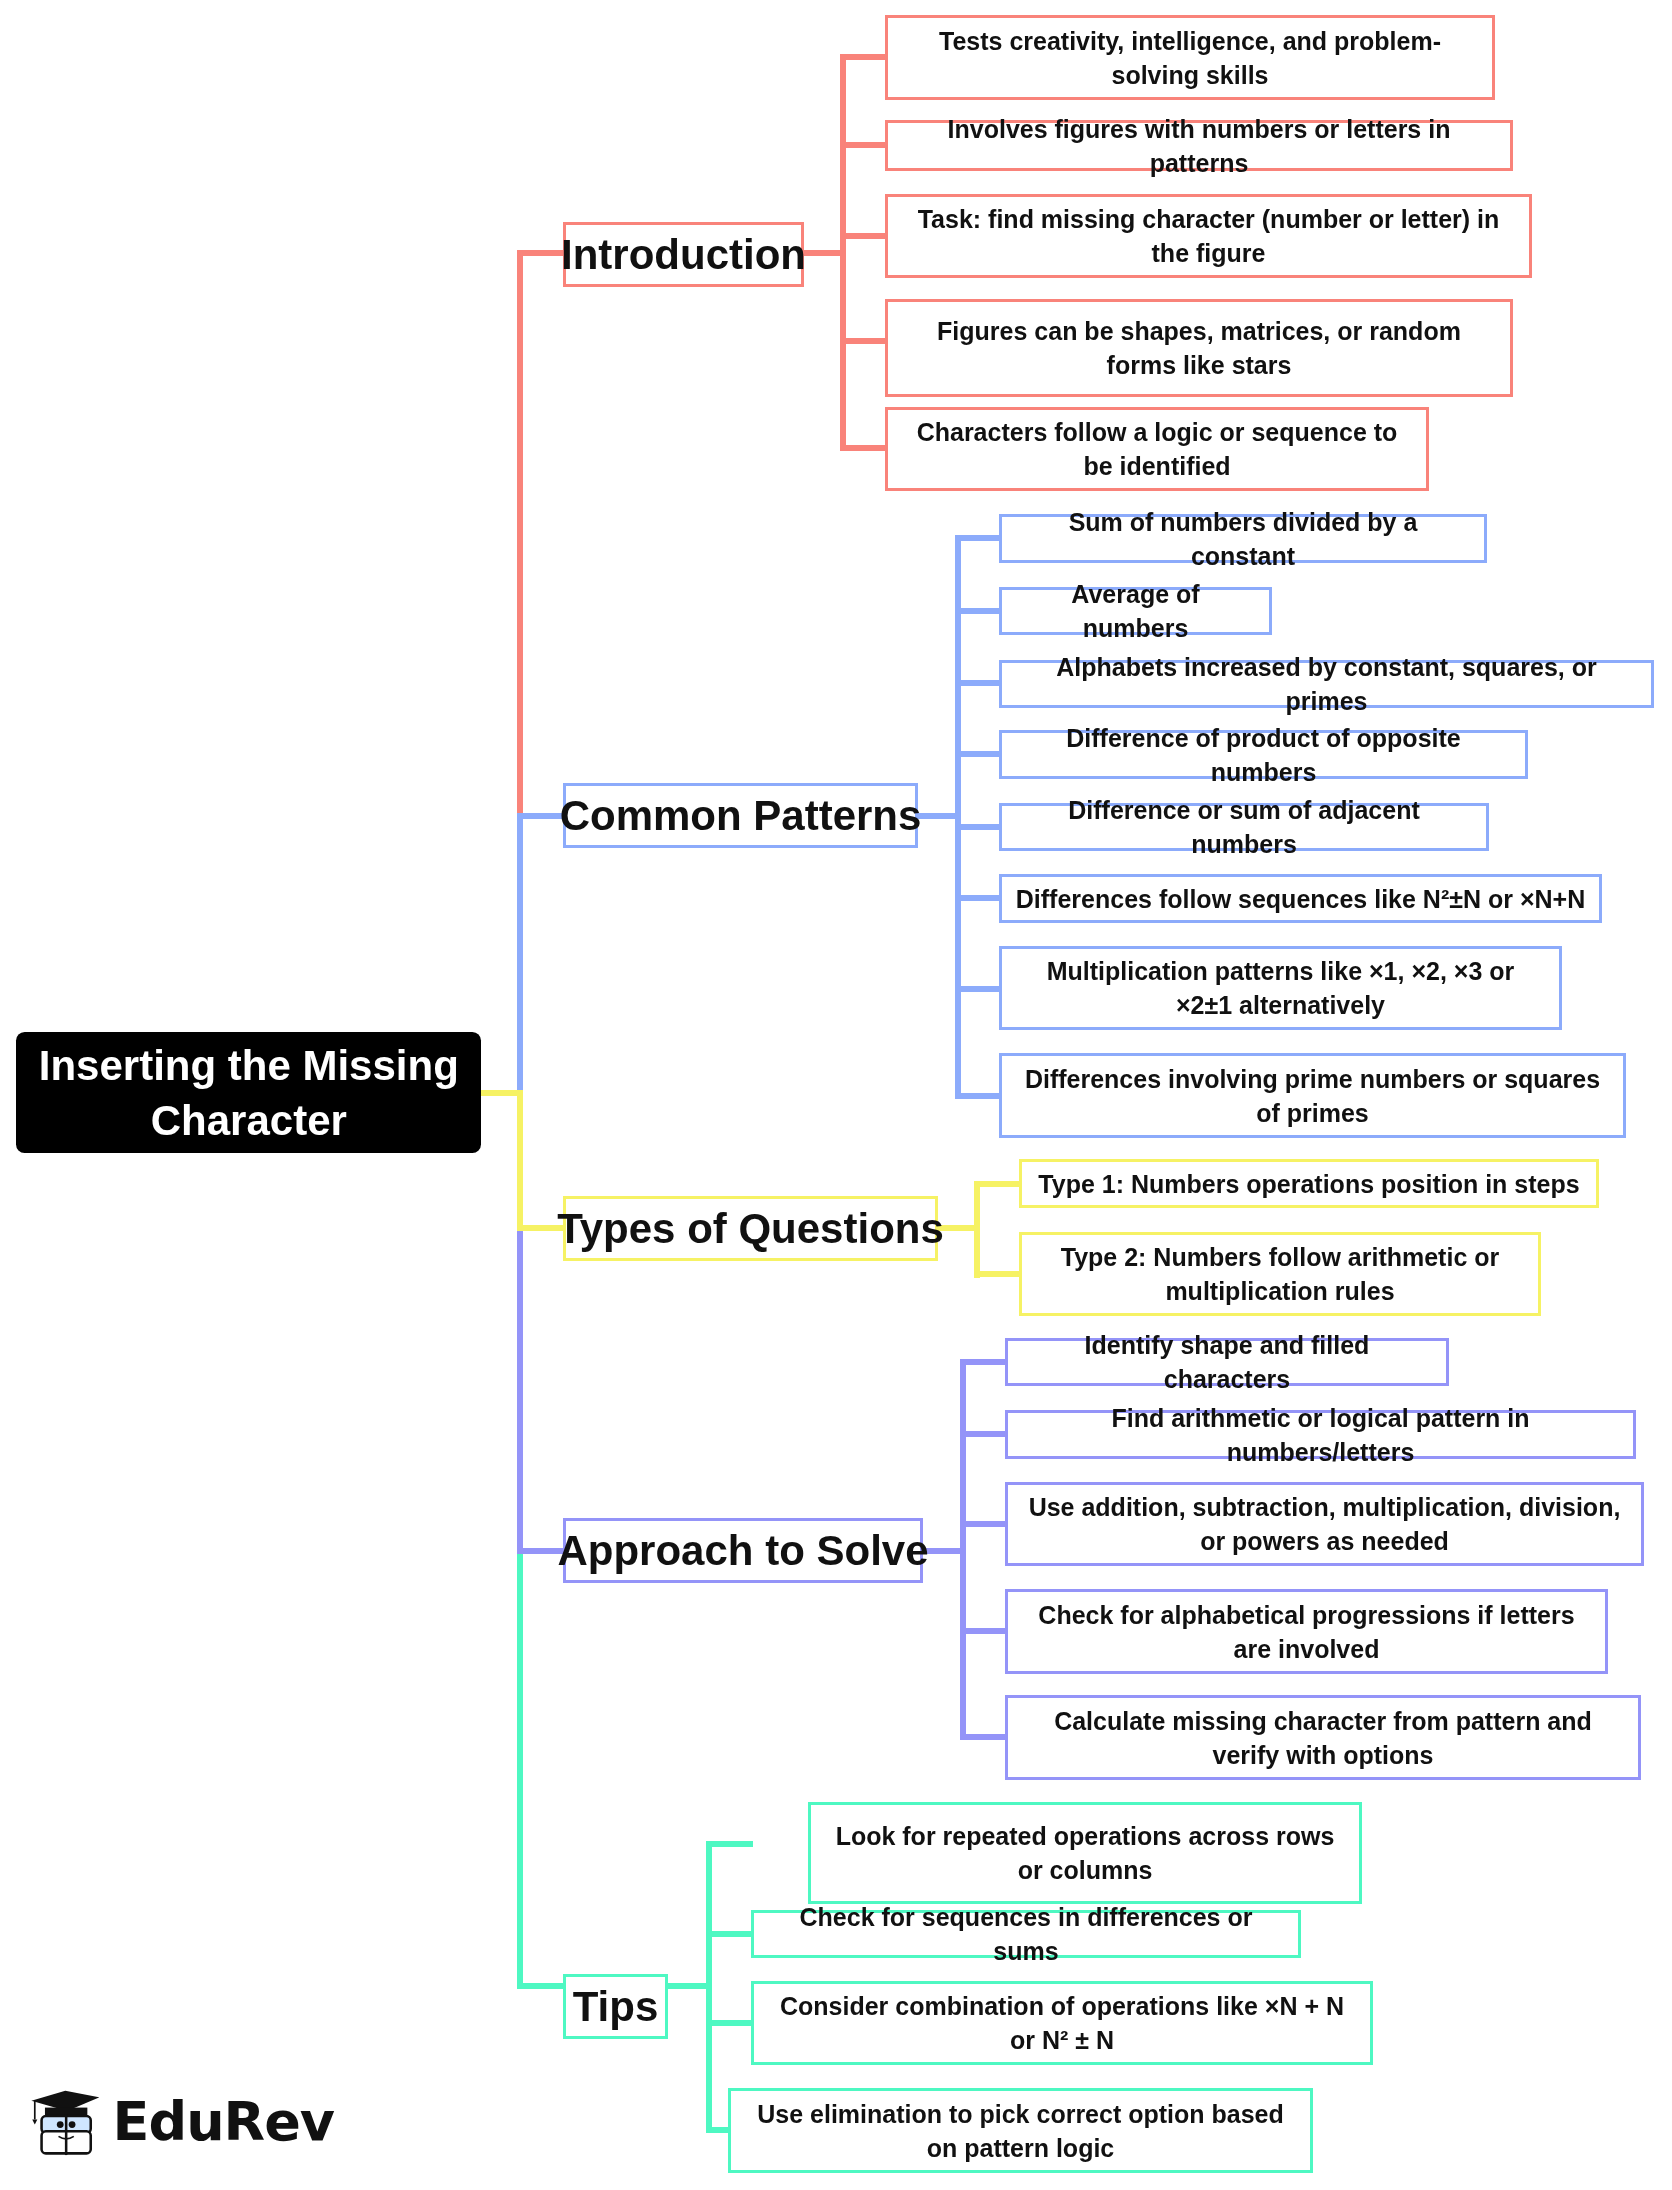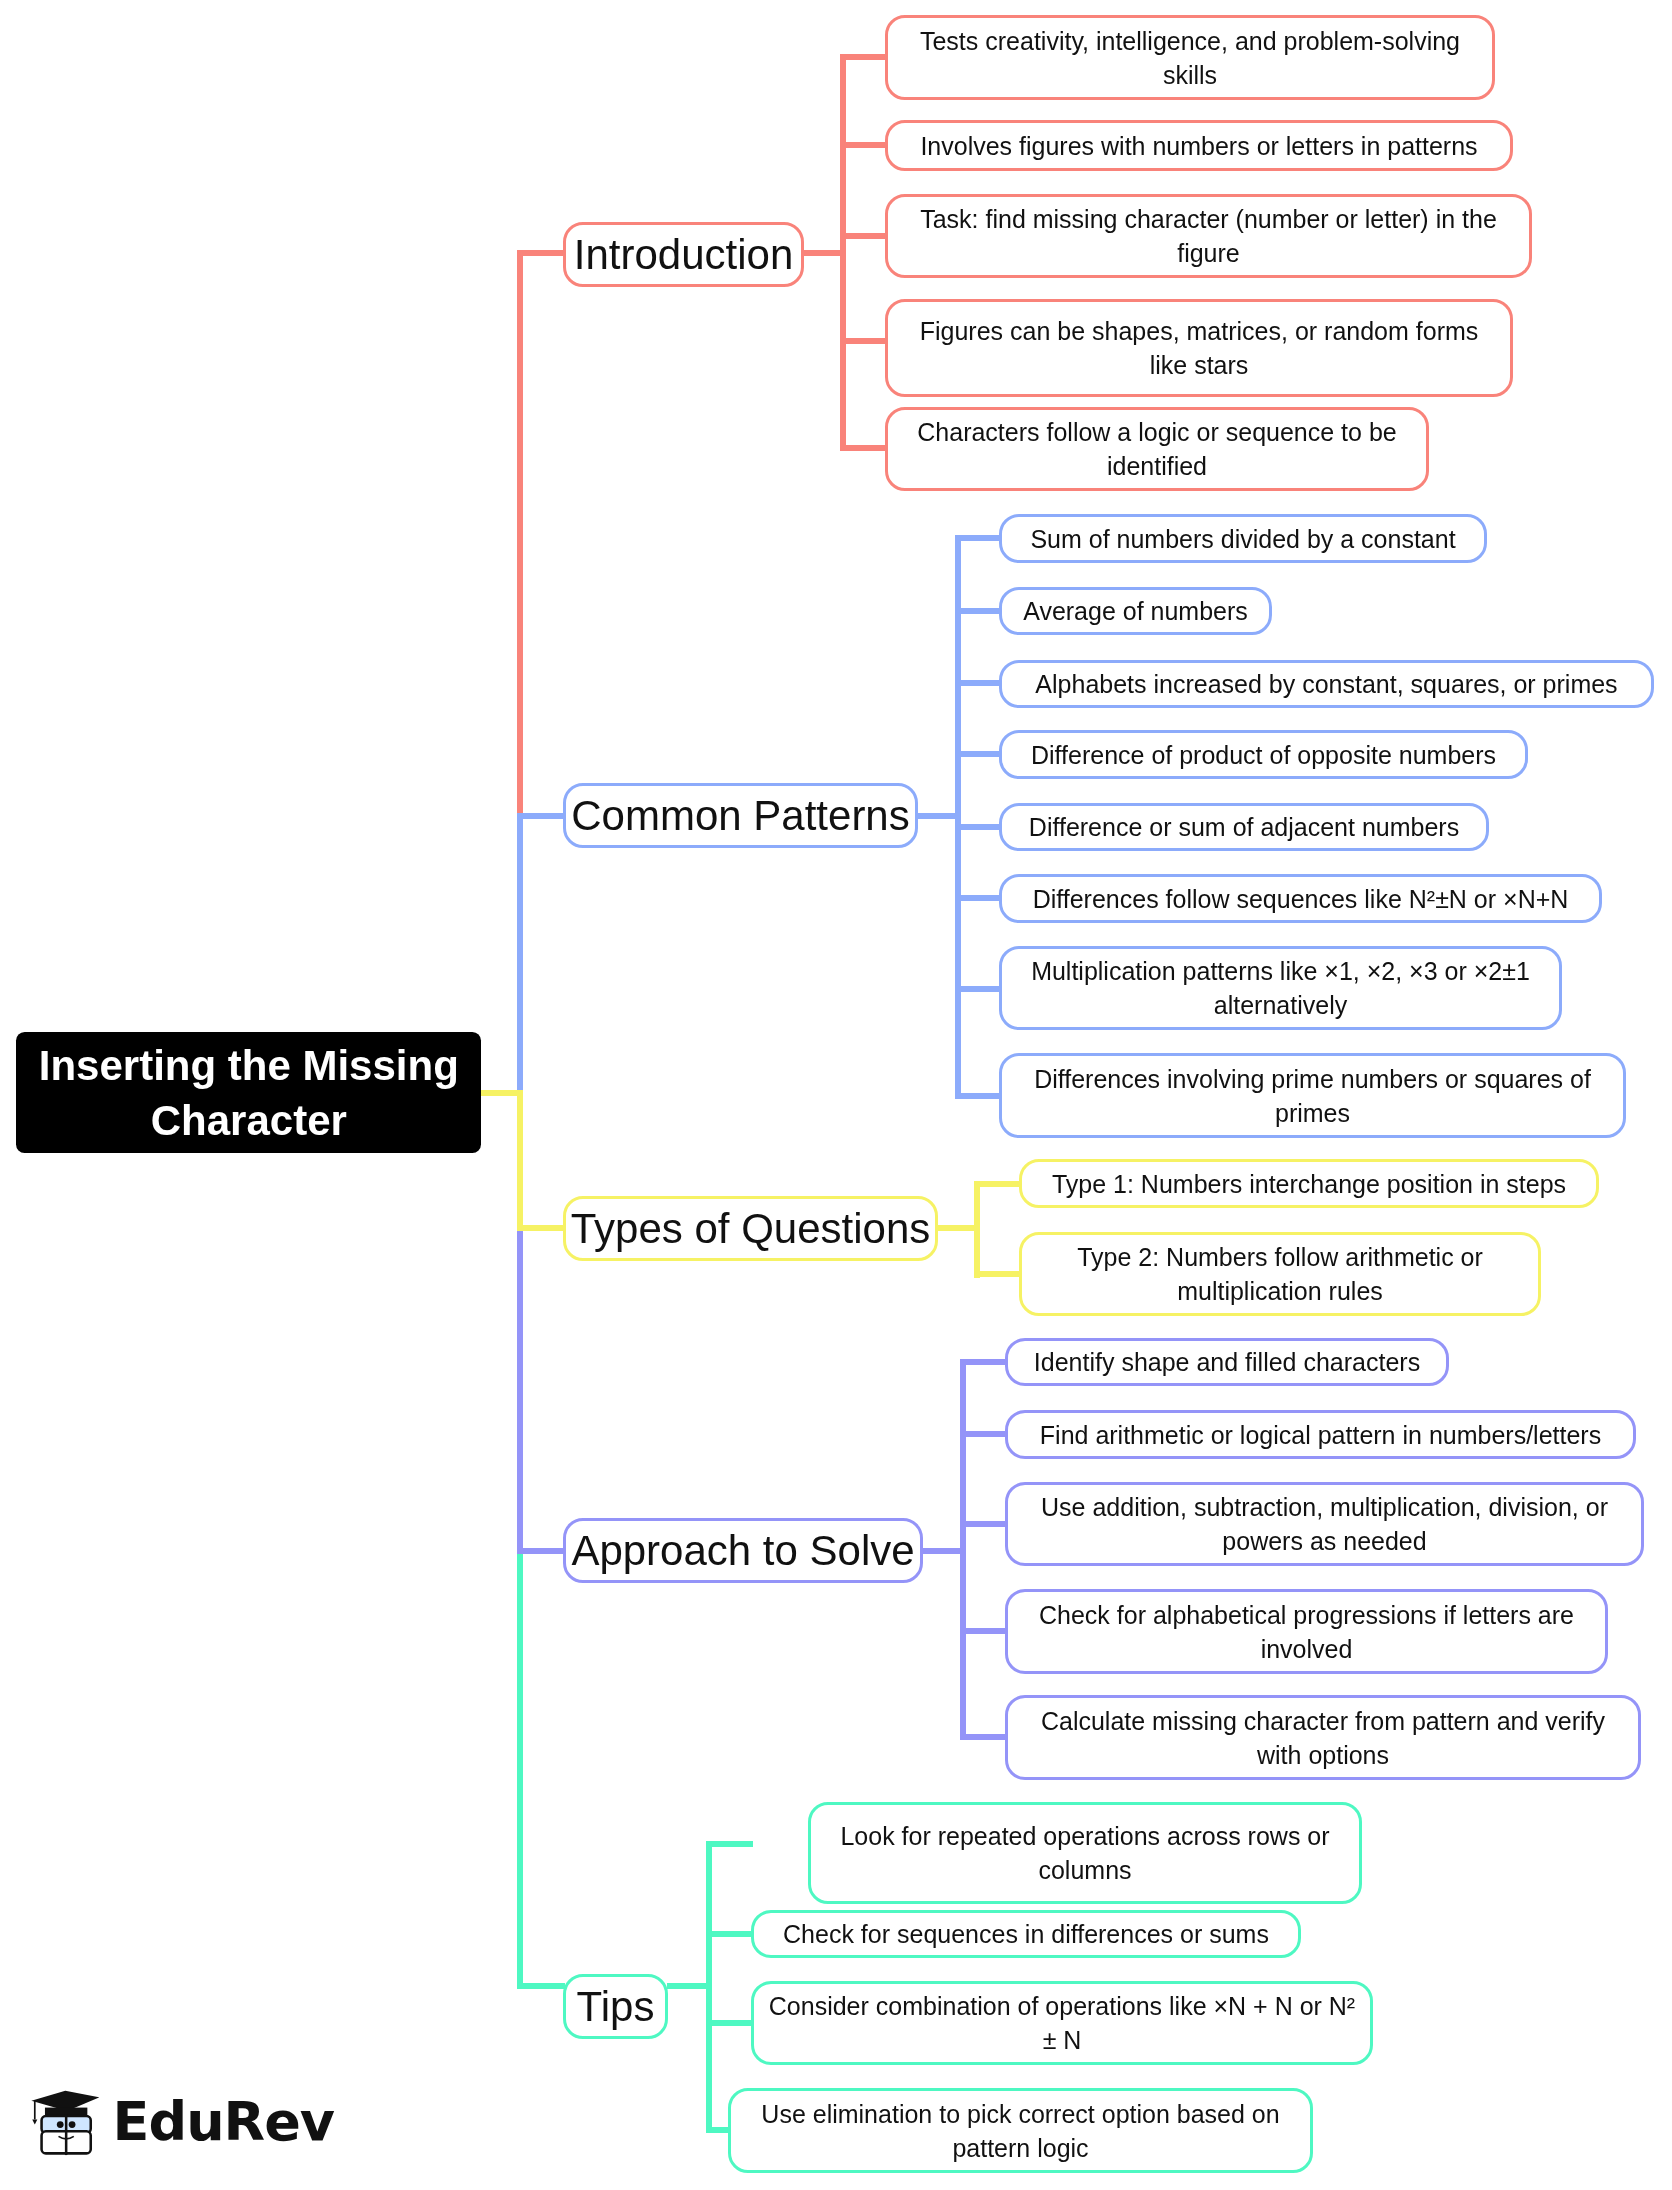--- a/index.html
+++ b/index.html
@@ -1,21 +1,21 @@
 <!DOCTYPE html>
 <html><head>
 <meta charset="utf-8">
 <style>
   html, body { margin: 0; padding: 0; background: #ffffff; }
   body { width: 1673px; height: 2191px; position: relative; overflow: hidden;
          font-family: "Liberation Sans", sans-serif; color: #111; }
   .line { position: absolute; }
   .node { position: absolute; box-sizing: border-box; background: #fff;
-          border: 3.8px solid; border-radius: 20px; display: flex; align-items: center;
-          justify-content: center; text-align: center; }
+          border: 3.8px solid; border-radius: 0; display: flex; align-items: center;
+          justify-content: center; text-align: center; font-weight: bold; }
   .leaf { font-size: 25px; line-height: 34px; padding: 3.8px 13.4px; }
   .branch { font-size: 42px; padding: 0 13.4px; white-space: nowrap; }
   .root { position: absolute; left: 16.3px; top: 1032px; width: 465px; height: 121px;
           background: #000; color: #fff; border-radius: 8.6px; font-weight: bold;
           font-size: 42px; line-height: 55px; display: flex; align-items: center;
           justify-content: center; text-align: center; box-sizing: border-box; padding: 0 9.6px; }
   .red { border-color: #f9837a; } .bred { background: #f9837a; }
   .blue { border-color: #8cabfb; } .bblue { background: #8cabfb; }
   .yel { border-color: #f6f264; } .byel { background: #f6f264; }
   .pur { border-color: #9494f8; } .bpur { background: #9494f8; }
@@ -94,21 +94,21 @@
 <div class="node leaf blue" style="left:999px;top:514px;width:488px;height:49px;">Sum of numbers divided by a constant</div>
 <div class="node leaf blue" style="left:999px;top:587px;width:273px;height:48px;">Average of numbers</div>
 <div class="node leaf blue" style="left:999px;top:660px;width:655px;height:48px;">Alphabets increased by constant, squares, or primes</div>
 <div class="node leaf blue" style="left:999px;top:730px;width:529px;height:49px;">Difference of product of opposite numbers</div>
 <div class="node leaf blue" style="left:999px;top:803px;width:490px;height:48px;">Difference or sum of adjacent numbers</div>
 <div class="node leaf blue" style="left:999px;top:874px;width:603px;height:49px;">Differences follow sequences like N²±N or ×N+N</div>
 <div class="node leaf blue" style="left:999px;top:946px;width:563px;height:84px;">Multiplication patterns like ×1, ×2, ×3 or ×2±1 alternatively</div>
 <div class="node leaf blue" style="left:999px;top:1053px;width:627px;height:85px;">Differences involving prime numbers or squares of primes</div>
 
 <div class="node branch yel" style="left:563px;top:1196px;width:375px;height:65px;">Types of Questions</div>
-<div class="node leaf yel" style="left:1019px;top:1159px;width:580px;height:49px;">Type 1: Numbers interchange position in steps</div>
+<div class="node leaf yel" style="left:1019px;top:1159px;width:580px;height:49px;">Type 1: Numbers operations position in steps</div>
 <div class="node leaf yel" style="left:1019px;top:1232px;width:522px;height:84px;">Type 2: Numbers follow arithmetic or multiplication rules</div>
 
 <div class="node branch pur" style="left:563px;top:1518px;width:360px;height:65px;">Approach to Solve</div>
 <div class="node leaf pur" style="left:1005px;top:1338px;width:444px;height:48px;">Identify shape and filled characters</div>
 <div class="node leaf pur" style="left:1005px;top:1410px;width:631px;height:49px;">Find arithmetic or logical pattern in numbers/letters</div>
 <div class="node leaf pur" style="left:1005px;top:1482px;width:639px;height:84px;">Use addition, subtraction, multiplication, division, or powers as needed</div>
 <div class="node leaf pur" style="left:1005px;top:1589px;width:603px;height:85px;">Check for alphabetical progressions if letters are involved</div>
 <div class="node leaf pur" style="left:1005px;top:1695px;width:636px;height:85px;">Calculate missing character from pattern and verify with options</div>
 
 <div class="node branch grn" style="left:563px;top:1954px;width:105px;height:65px;margin-top:20px;">Tips</div>

